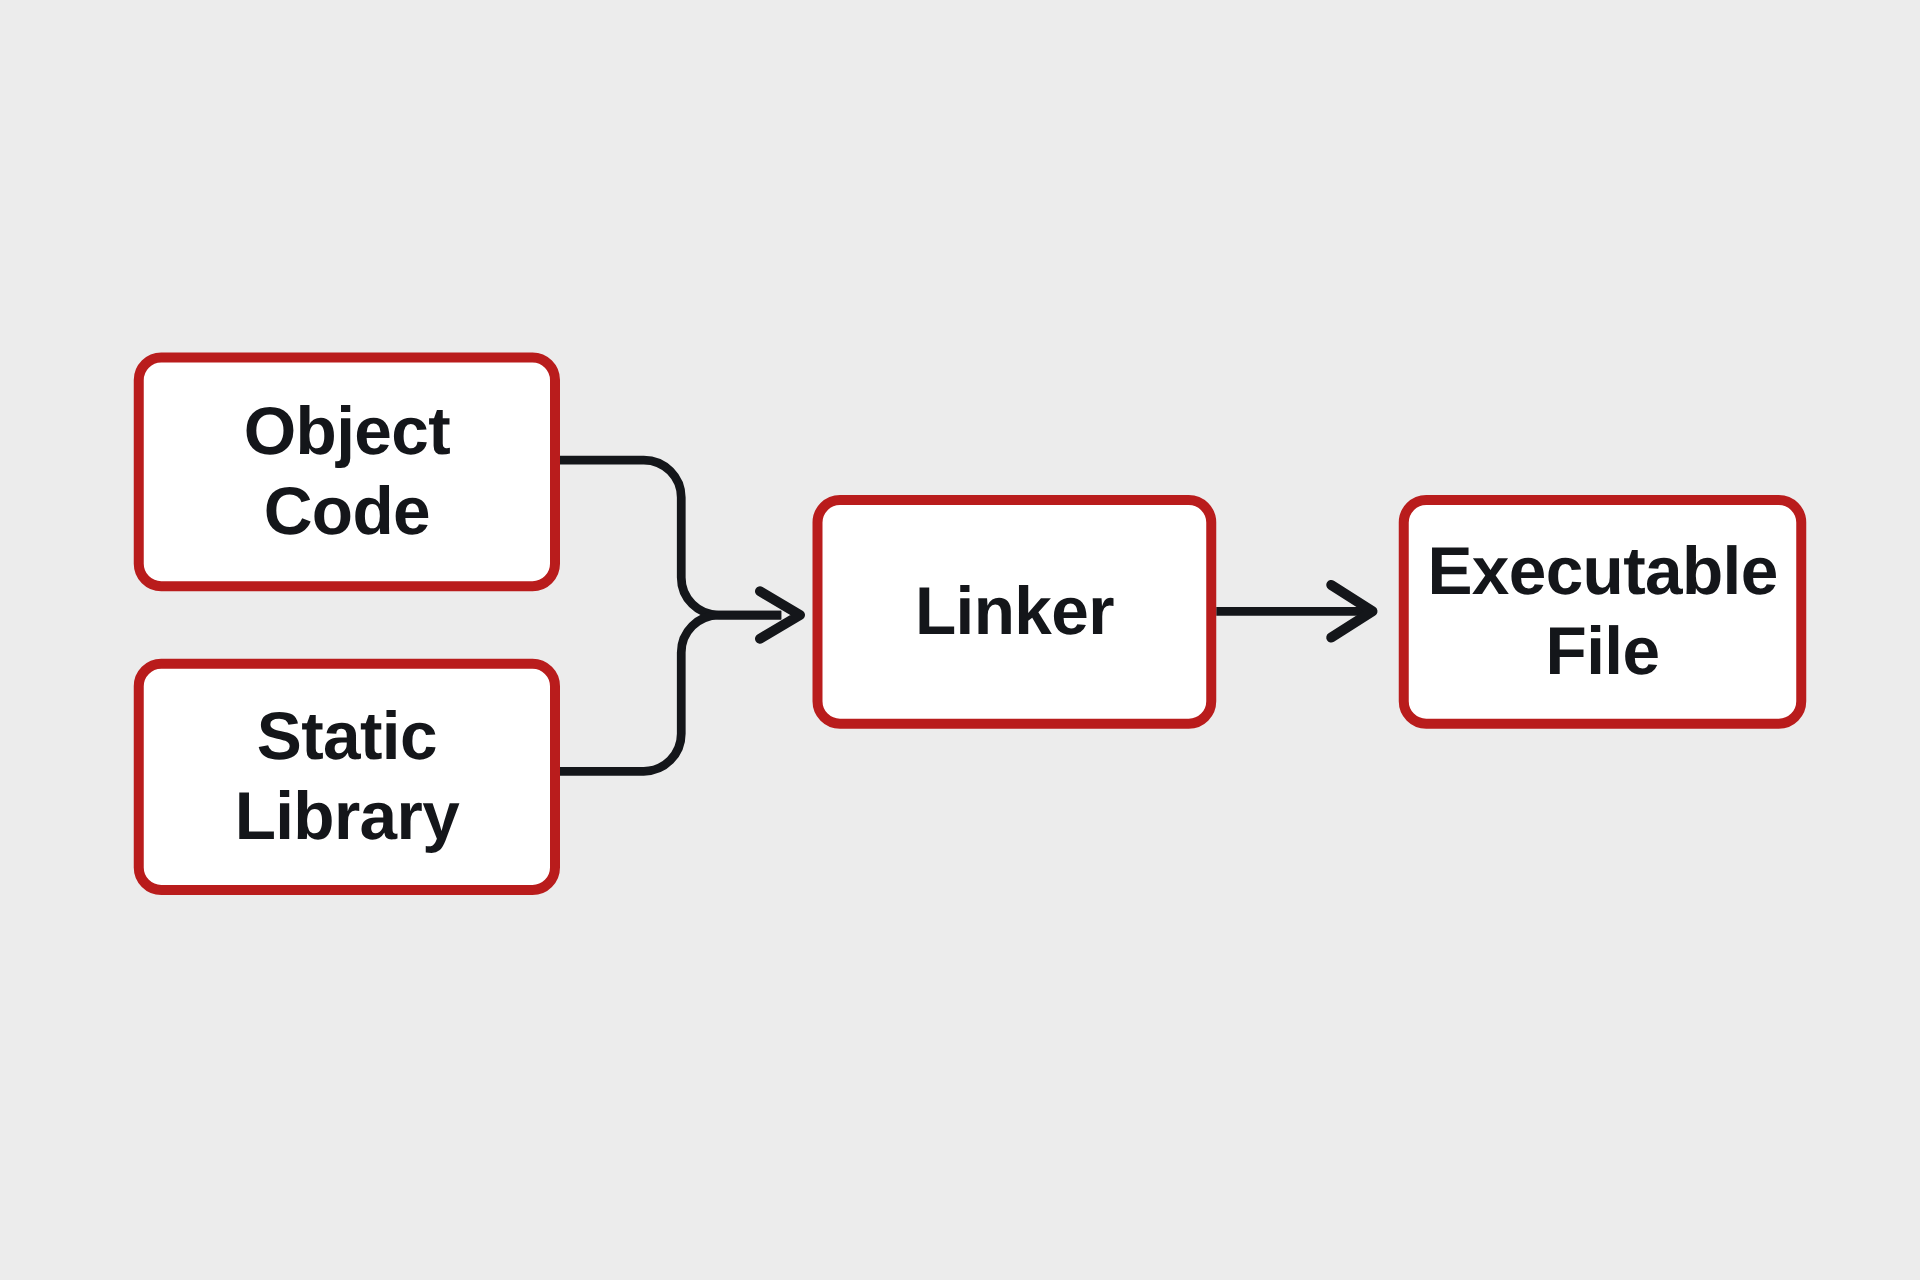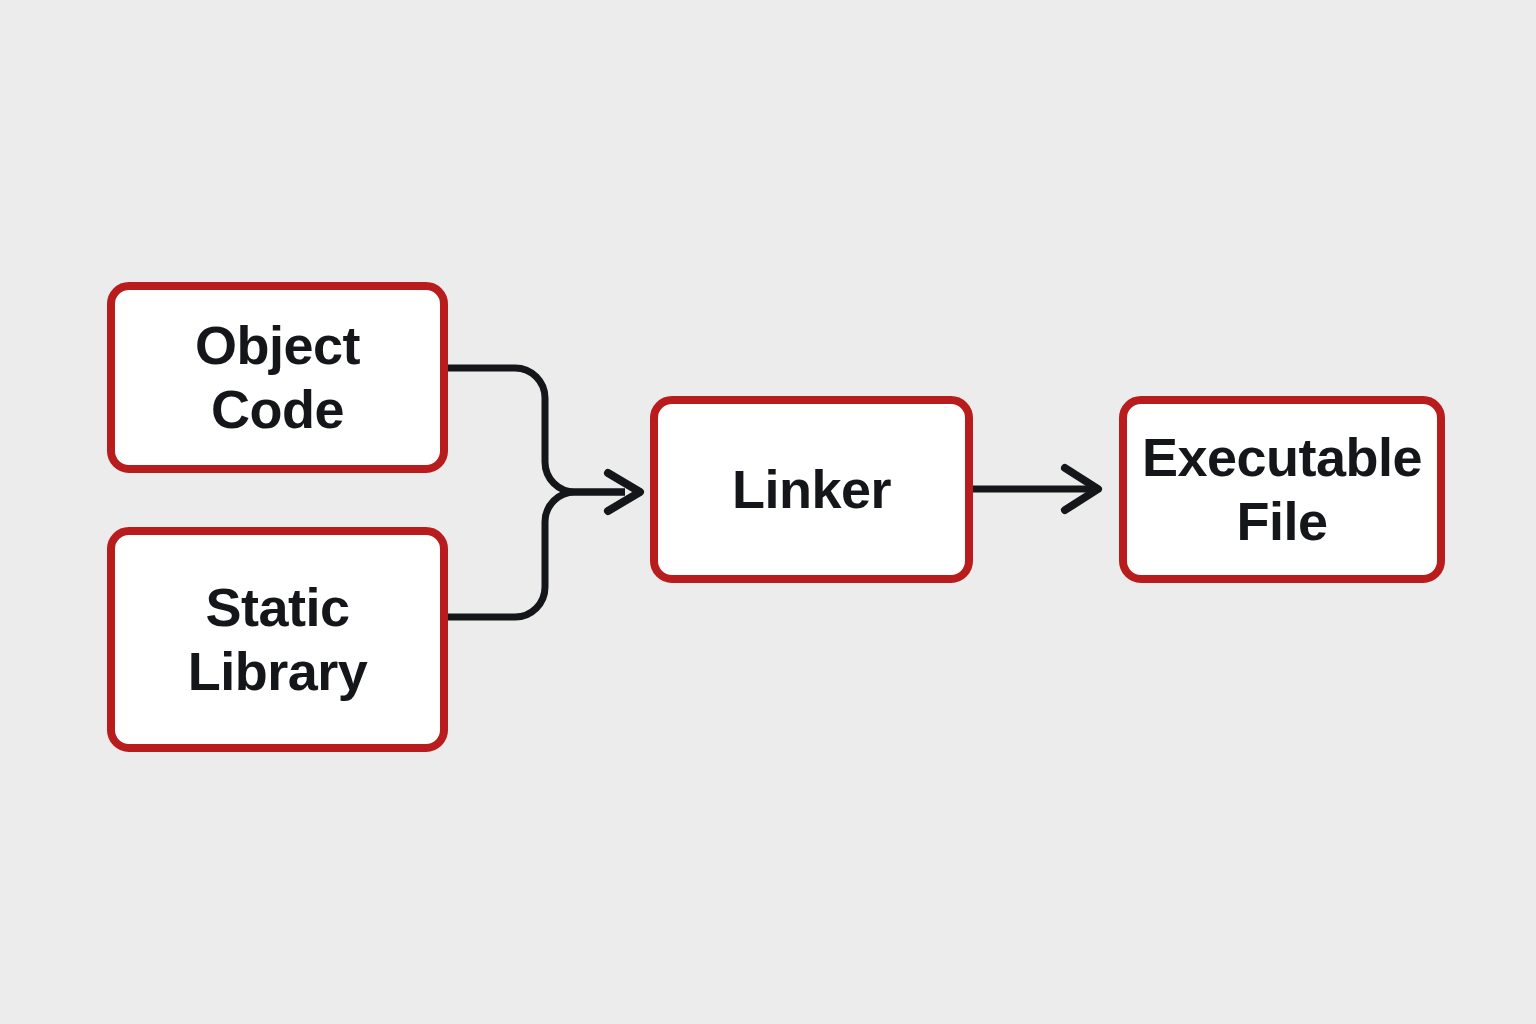--- a/index.html
+++ b/index.html
@@ -51,21 +51,21 @@
   #node-object-code {
     left: 107px;
     top: 282px;
     width: 341px;
     height: 191px;
   }
   #node-static-library {
     left: 107px;
     top: 527px;
     width: 341px;
-    height: 225px;
+    height: 189px;
   }
   #node-linker {
     left: 650px;
     top: 396px;
     width: 323px;
     height: 187px;
     text-align: right;
   }
   #node-executable-file {
     left: 1119px;

